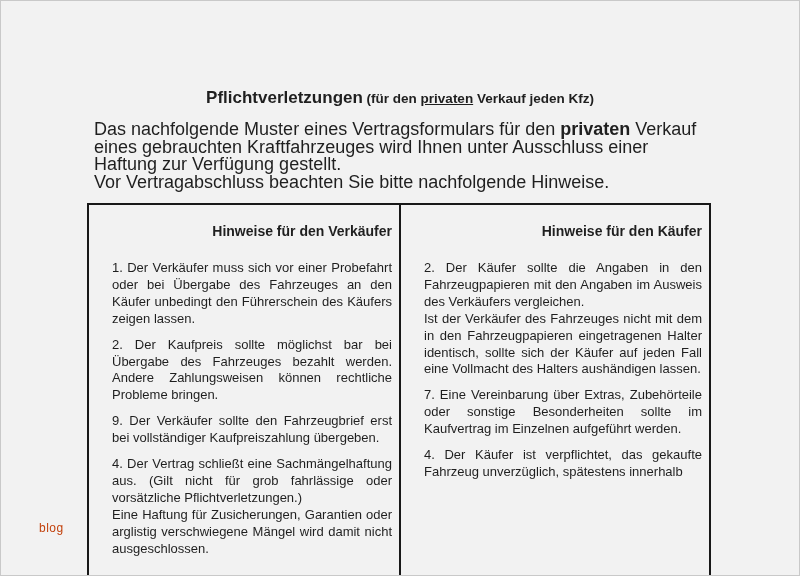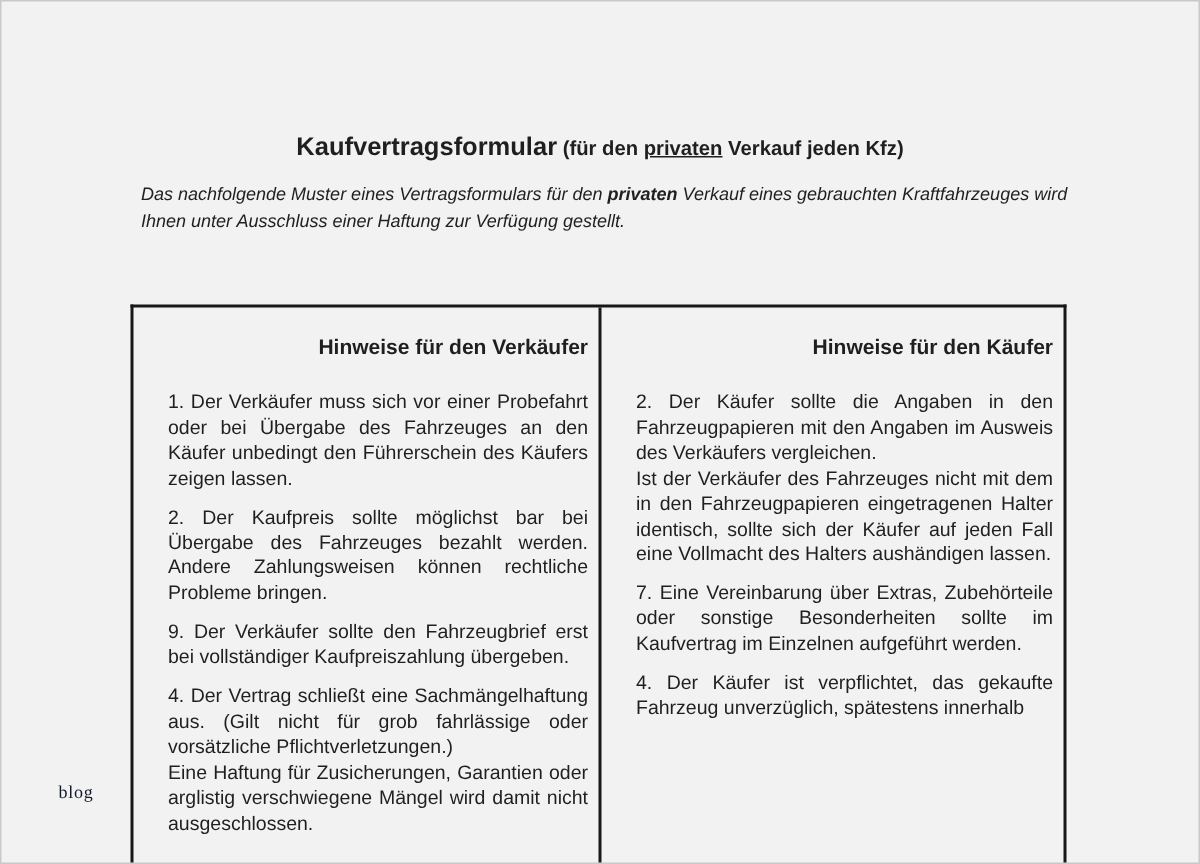--- a/index.html
+++ b/index.html
@@ -12,45 +12,43 @@
     box-sizing: border-box;
     overflow: hidden;
     font-family: "Liberation Sans", sans-serif;
     color: #1f1f1f;
   }
   .watermark {
     position: absolute;
     left: 38px;
     top: 520px;
     font-size: 12px;
-    color: #0f172a;
+    color: #c2410c;
     letter-spacing: 0.5px;
-    font-family: Liberation Serif, serif;
   }
   .doc-title {
     position: absolute;
     left: 0;
     top: 86px;
     width: 100%;
     text-align: center;
     font-size: 17px;
     font-weight: bold;
     margin: 0;
     line-height: 22px;
   }
   .doc-title .sub { font-size: 13.5px; margin-top: 36px; }
   .doc-title .u { text-decoration: underline; }
   .intro {
     position: absolute;
     left: 93px;
     top: 120px;
     width: 620px;
-    font-size: 12px;
+    font-size: 18px;
     line-height: 17.5px;
-    font-style: italic;
   }
   .intro p { margin: 0; }
   .intro b { font-weight: bold; }
   .hint-table {
     position: absolute;
     left: 86px;
     top: 202px;
     width: 624px;
     height: 420px;
     box-sizing: border-box;
@@ -79,24 +77,25 @@
     white-space: pre-line;
   }
 </style>
 </head>
 <body>
 
 <div class="screen">
 
   <span class="watermark">blog</span>
 
-  <h1 class="doc-title"><span>Kaufvertragsformular</span><span class="sub"> (für den </span><span class="sub u">privaten</span><span class="sub"> Verkauf jeden Kfz)</span></h1>
+  <h1 class="doc-title"><span>Pflichtverletzungen</span><span class="sub"> (für den </span><span class="sub u">privaten</span><span class="sub"> Verkauf jeden Kfz)</span></h1>
 
   <div class="intro">
     <p><span>Das nachfolgende Muster eines Vertragsformulars für den </span><b>privaten</b><span> Verkauf eines gebrauchten Kraftfahrzeuges wird Ihnen unter Ausschluss einer Haftung zur Verfügung gestellt.</span></p>
+    <p>Vor Vertragabschluss beachten Sie bitte nachfolgende Hinweise.</p>
   </div>
 
   <div class="hint-table">
 
     <div class="cell">
       <h2>Hinweise für den Verkäufer</h2>
       <p>1. Der Verkäufer muss sich vor einer Probefahrt oder bei Übergabe des Fahrzeuges an den Käufer unbedingt den Führerschein des Käufers zeigen lassen.</p>
       <p>2. Der Kaufpreis sollte möglichst bar bei Übergabe des Fahrzeuges bezahlt werden. Andere Zahlungsweisen können rechtliche Probleme bringen.</p>
       <p>9. Der Verkäufer sollte den Fahrzeugbrief erst bei vollständiger Kaufpreiszahlung übergeben.</p>
       <p>4. Der Vertrag schließt eine Sachmängelhaftung aus. (Gilt nicht für grob fahrlässige oder vorsätzliche Pflichtverletzungen.)

